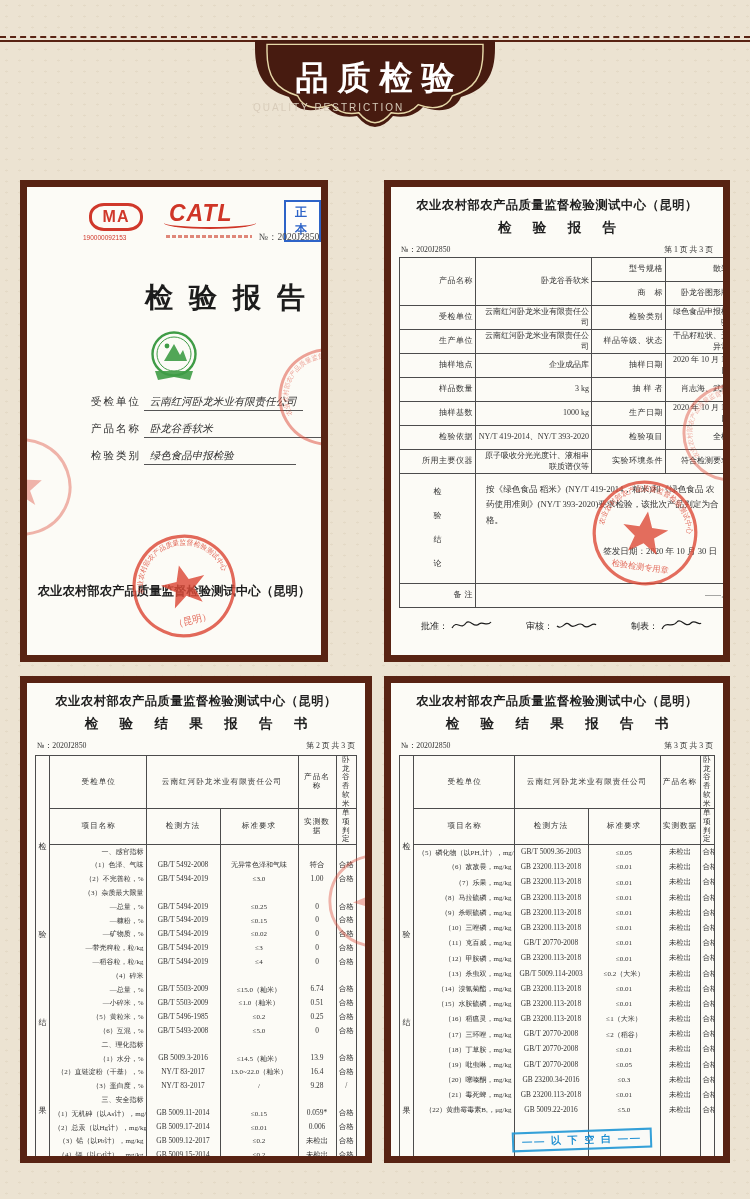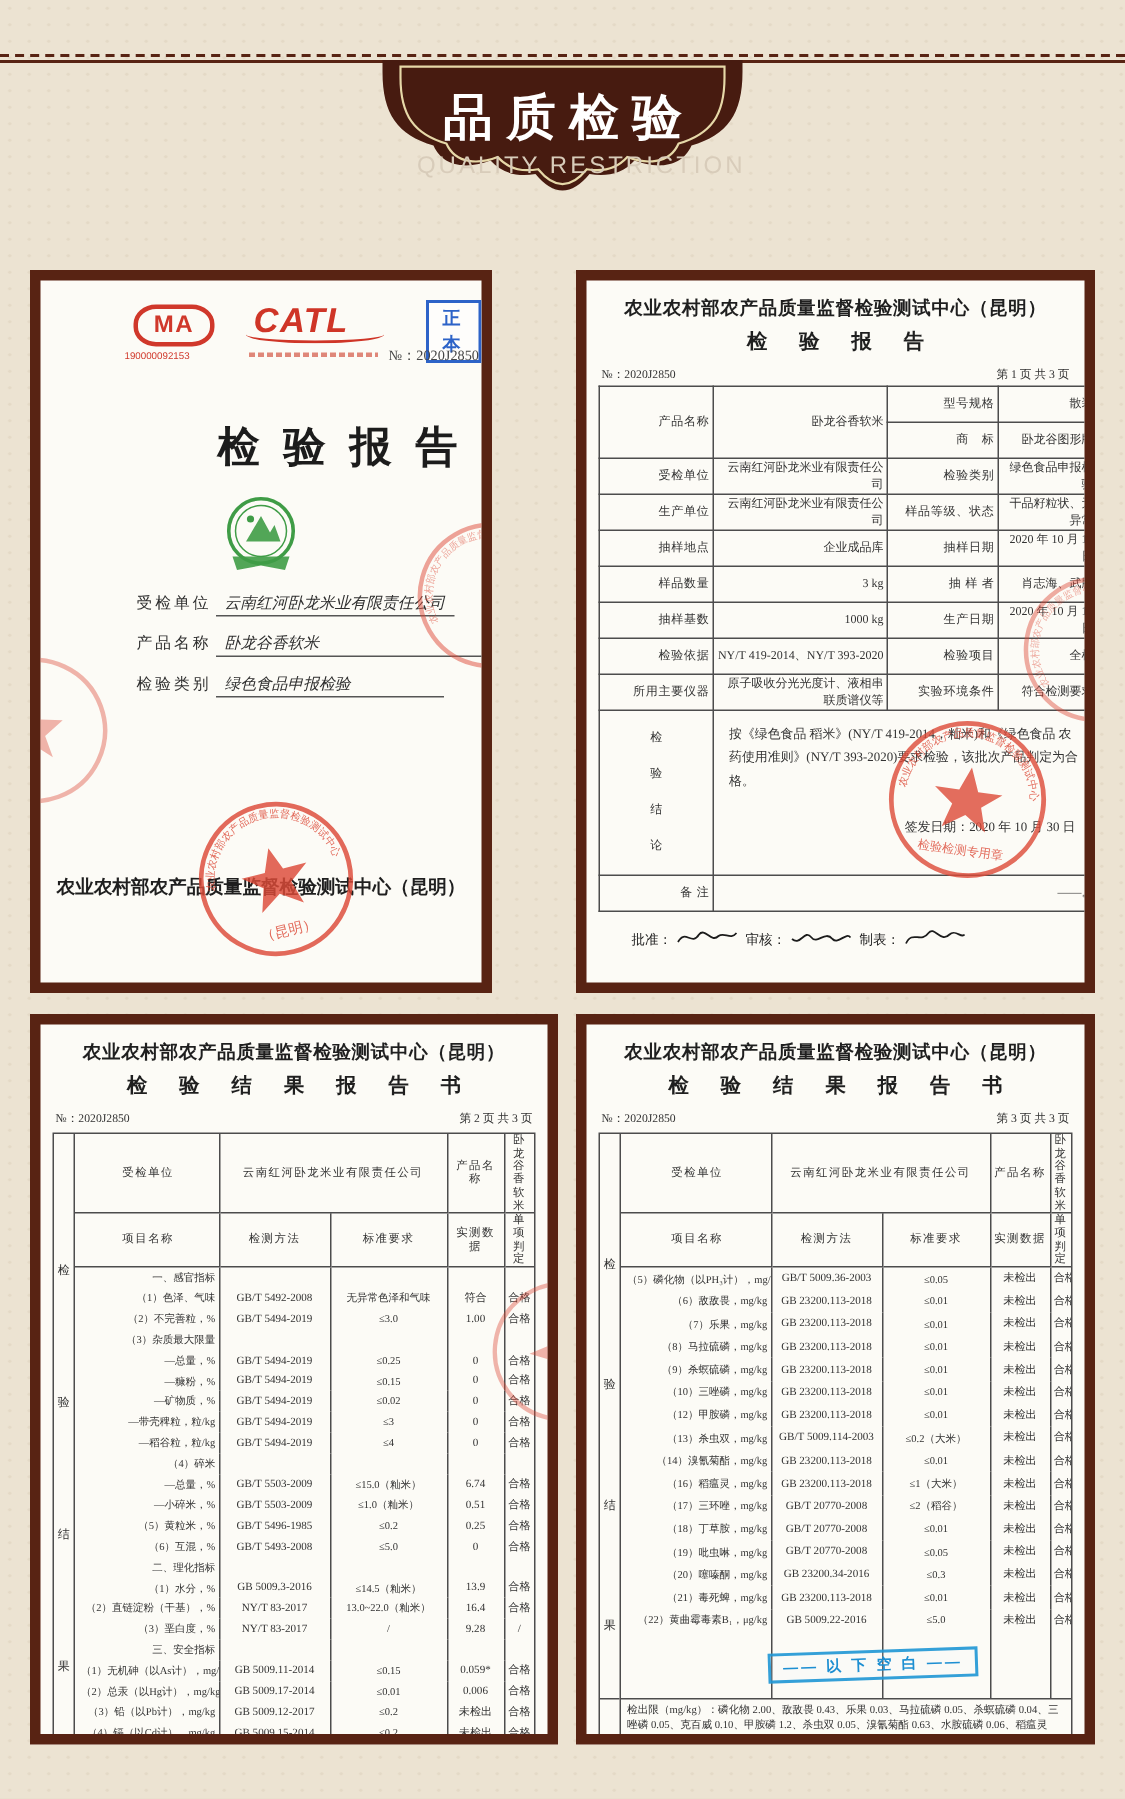--- a/index.html
+++ b/index.html
@@ -9,41 +9,41 @@
     background-image:radial-gradient(rgba(185,165,135,.16) 1px,transparent 1.3px);
     background-size:13px 11px;
     font-family:"Liberation Serif",serif;color:#333;}
   .topline-dashed{position:absolute;top:36px;left:0;width:750px;border-top:2px dashed #582313;}
   .topline-solid{position:absolute;top:40px;left:0;width:750px;border-top:2px solid #582313;}
   
   .banner{position:absolute;left:253px;top:40px;width:244px;height:100px;}
   .banner svg{position:absolute;left:0;top:0;}
   .banner .t{position:absolute;top:16px;width:100%;text-align:center;color:#fff;
     font-size:33px;font-weight:bold;letter-spacing:9px;text-indent:9px;}
-  .banner .s{position:absolute;top:62px;width:100%;text-align:right;color:#d8ccba;
-    font-size:16px;letter-spacing:2px;font-family:"Liberation Sans",sans-serif;}
+  .banner .s{position:absolute;top:62px;width:100%;text-align:left;color:#d8ccba;
+    font-size:10px;letter-spacing:2px;font-family:"Liberation Sans",sans-serif;}
   
   .panel{position:absolute;background:#fcfbf6;border:7px solid #582313;overflow:hidden;}
   #p1{left:20px;top:180px;width:308px;height:482px;}
   #p2{left:384px;top:180px;width:346px;height:482px;}
   #p3{left:20px;top:676px;width:352px;height:487px;}
   #p4{left:384px;top:676px;width:346px;height:487px;}
   .pin{padding:10px 8px 0;}
   .dorg{text-align:center;font-weight:bold;font-size:12.3px;color:#1f1f1f;letter-spacing:.5px;}
   .dsub{text-align:center;font-weight:bold;font-size:13.5px;color:#1f1f1f;letter-spacing:9px;text-indent:9px;margin-top:5px;}
   .meta{display:flex;justify-content:space-between;font-size:7.8px;margin:7px 2px 2px;color:#333;}
   
   .t1{width:100%;border-collapse:collapse;table-layout:fixed;font-size:8px;color:#333;}
   .t1 td{border:1px solid #4c4c4c;text-align:right;padding:1px 2px;height:24px;line-height:1.3;}
   .t1 td.lab{letter-spacing:.5px;}
   .t1 td.concl{text-align:left;vertical-align:top;padding:8px 10px;font-size:8.6px;line-height:1.8;height:110px;}
   .vcol{display:flex;flex-direction:column;justify-content:space-around;align-items:center;height:96px;}
   .issue{text-align:right;margin-top:16px;padding-right:4px;}
   .rem{ text-align:left;padding-left:8px;}
-  .sigs{display:flex;gap:5px;margin:9px 0 12px 22px;font-size:9px;align-items:center;color:#222;}
+  .sigs{display:flex;gap:34px;margin:9px 0 12px 22px;font-size:9px;align-items:center;color:#222;}
   .sigs .sg{display:flex;align-items:flex-end;gap:2px;}
   
   .rbox{position:relative;border:1px solid #4c4c4c;margin-top:4px;}
   .vstrip{position:absolute;left:0;top:0;bottom:0;width:14px;border-right:1px solid #4c4c4c;
     display:flex;flex-direction:column;font-size:8px;color:#333;}
   .vchars{flex:1;display:flex;flex-direction:column;justify-content:space-around;align-items:center;padding:46px 0 8px;}
   .vrem{display:flex;flex-direction:column;justify-content:center;align-items:center;line-height:1.15;border-top:1px solid #4c4c4c;}
   #p3 .vrem{height:34px;} #p4 .vrem{height:44px;}
   .rt{margin-left:14px;width:calc(100% - 14px);border-collapse:collapse;table-layout:fixed;font-size:7.4px;color:#333;}
   .rt td{border-left:1px solid #4c4c4c;padding:0 2px;text-align:center;overflow:hidden;white-space:nowrap;line-height:1.15;}
@@ -620,20 +620,27 @@
               </tr>
 
               <tr class="br">
                 <td>（10）三唑磷，mg/kg</td>
                 <td>GB 23200.113-2018</td>
                 <td>≤0.01</td>
                 <td>未检出</td>
                 <td>合格</td>
               </tr>
 
+              <tr class="br">
+                <td>（11）克百威，mg/kg</td>
+                <td>GB/T 20770-2008</td>
+                <td>≤0.01</td>
+                <td>未检出</td>
+                <td>合格</td>
+              </tr>
 
               <tr class="br">
                 <td>（12）甲胺磷，mg/kg</td>
                 <td>GB 23200.113-2018</td>
                 <td>≤0.01</td>
                 <td>未检出</td>
                 <td>合格</td>
               </tr>
 
               <tr class="br">
@@ -645,20 +652,27 @@
               </tr>
 
               <tr class="br">
                 <td>（14）溴氰菊酯，mg/kg</td>
                 <td>GB 23200.113-2018</td>
                 <td>≤0.01</td>
                 <td>未检出</td>
                 <td>合格</td>
               </tr>
 
+              <tr class="br">
+                <td>（15）水胺硫磷，mg/kg</td>
+                <td>GB 23200.113-2018</td>
+                <td>≤0.01</td>
+                <td>未检出</td>
+                <td>合格</td>
+              </tr>
 
               <tr class="br">
                 <td>（16）稻瘟灵，mg/kg</td>
                 <td>GB 23200.113-2018</td>
                 <td>≤1（大米）</td>
                 <td>未检出</td>
                 <td>合格</td>
               </tr>
 
               <tr class="br">

